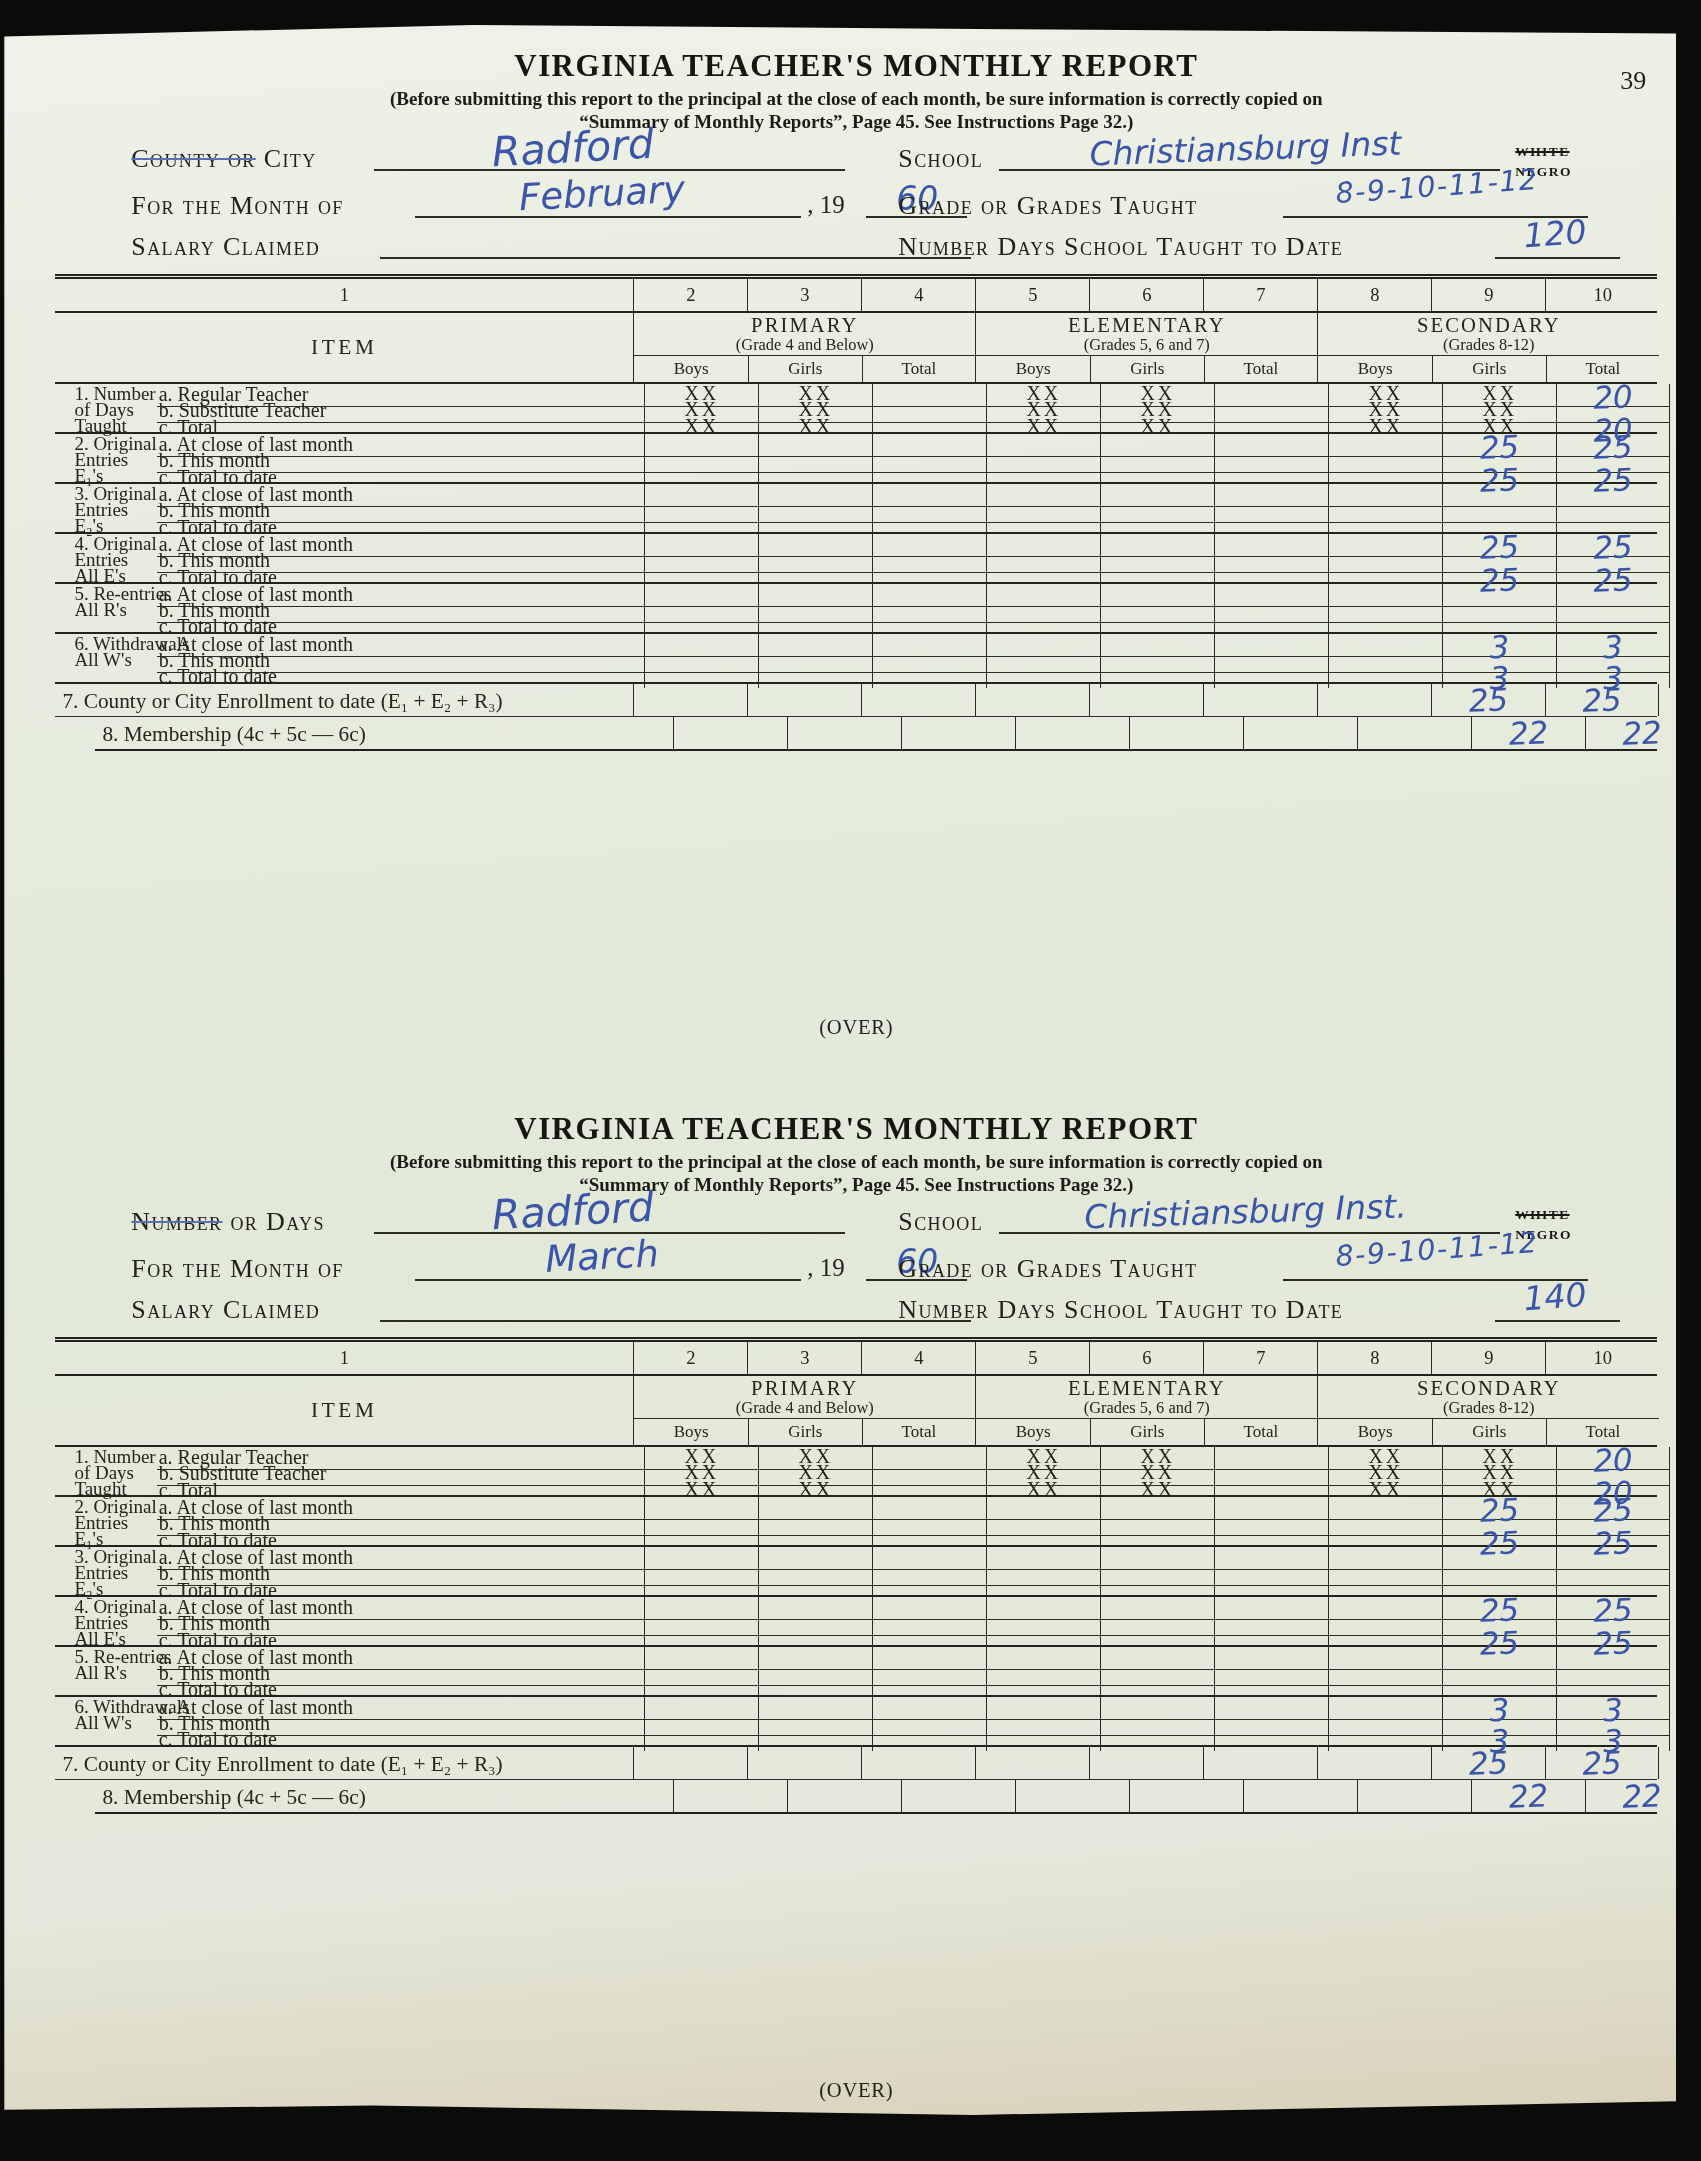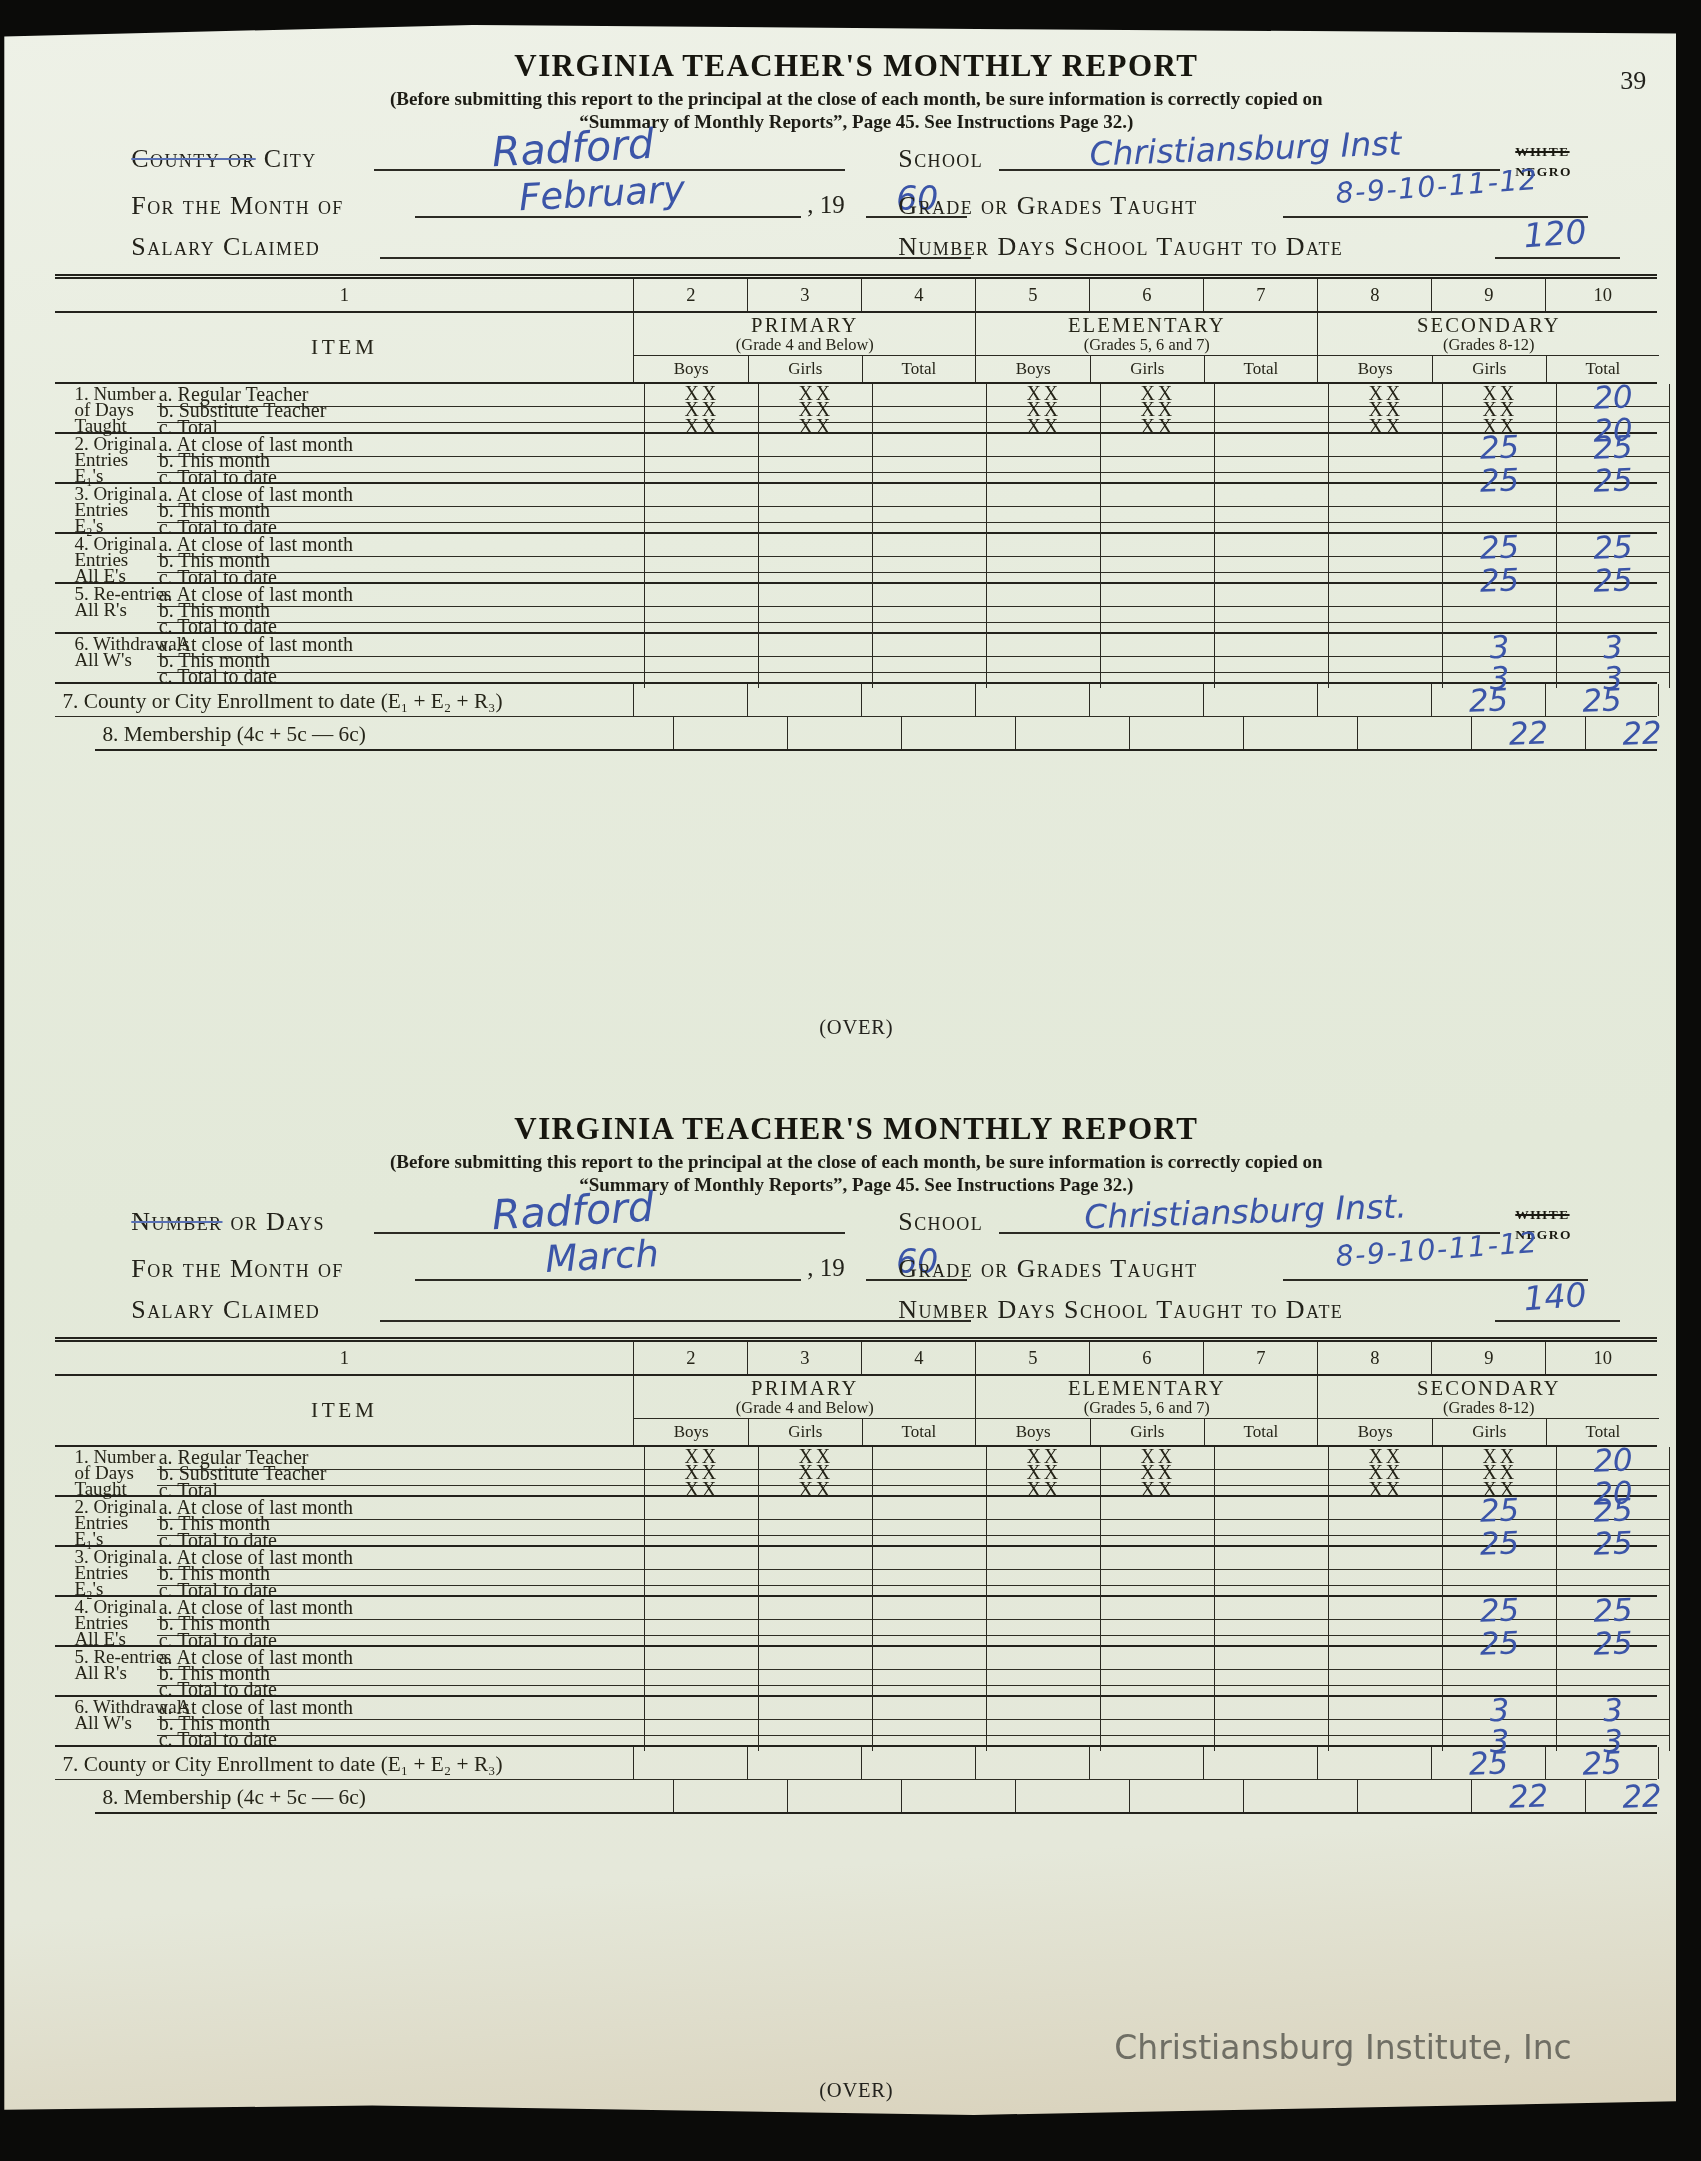--- a/index.html
+++ b/index.html
@@ -919,16 +919,15 @@
               <div class="hw">22</div>
             </div>
             <div class="vcell">
               <div class="hw">22</div>
             </div>
           </div>
         </div>
       <div class="over-label" style="top:968px">(OVER)</div>
     </section>
 
-    <div class="watermark">Christiansburg Institute, Inc</div>
   </div>
 </div>
 
 
 </body></html>

